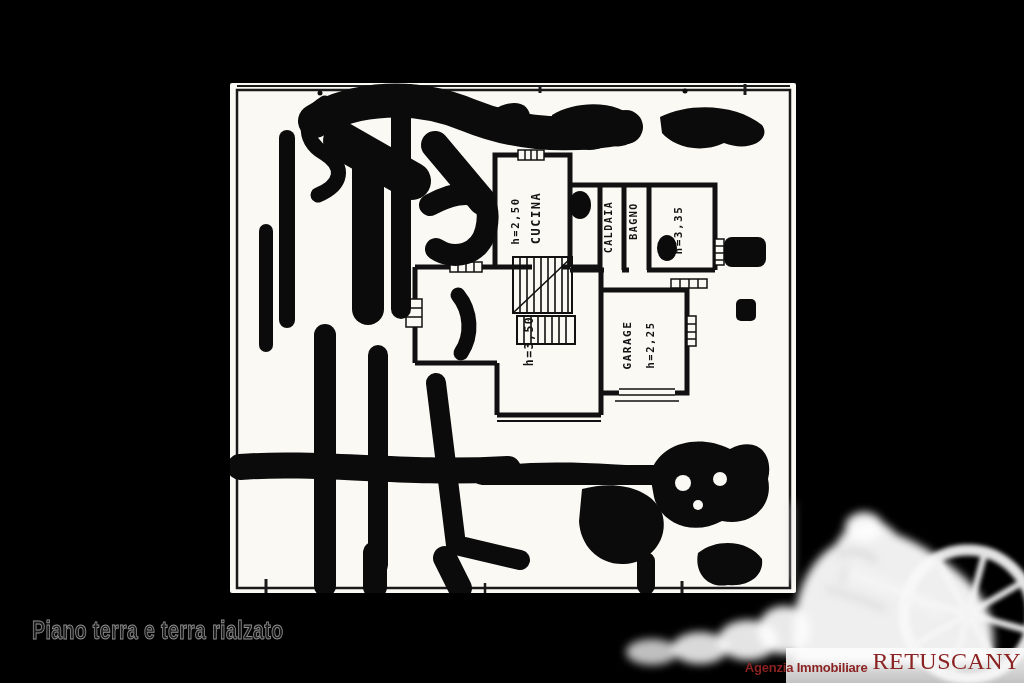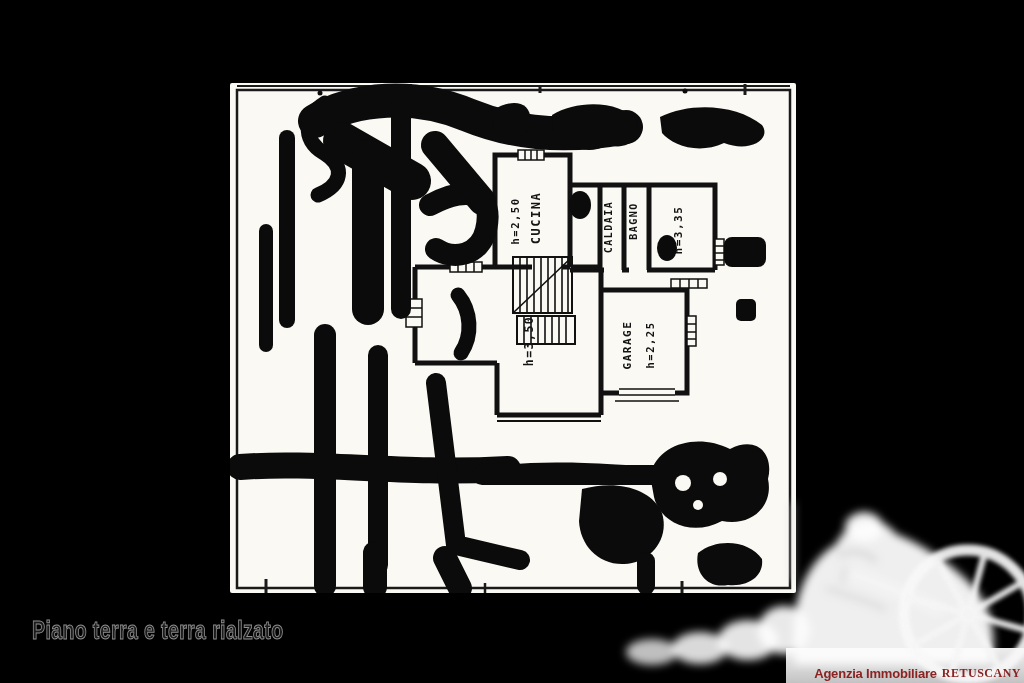--- a/index.html
+++ b/index.html
@@ -17,25 +17,25 @@
 
   
   .caption{position:absolute;left:32px;top:616px;color:#1b1b1b;
            font-family:"Liberation Sans",sans-serif;font-weight:bold;font-size:25px;
            letter-spacing:.5px;transform:scaleX(.78);transform-origin:left center;
            -webkit-text-stroke:1px #8f8f8f;white-space:nowrap;}
 
   
   .agency-strip{position:absolute;left:786px;top:648px;width:238px;height:35px;
                 background:linear-gradient(180deg,#ededed 0%,#d9d9d9 55%,#c3c3c3 100%);}
-  .agency-line{position:absolute;right:3px;bottom:2px;z-index:5;white-space:nowrap;
+  .agency-line{position:absolute;right:3px;bottom:8px;z-index:5;white-space:nowrap;
                display:flex;align-items:flex-end;gap:5px;}
   .agency-prefix{font-family:"Liberation Sans",sans-serif;font-weight:600;font-size:13px;
                  color:#8a2322;letter-spacing:-.2px;}
-  .agency-brand{font-family:"Liberation Serif",serif;font-weight:700;font-size:12px;
+  .agency-brand{font-family:"Liberation Serif",serif;font-weight:400;font-size:24px;
                 color:#8a2322;letter-spacing:.5px;}
 
   .watermark{position:absolute;left:596px;top:478px;z-index:4;pointer-events:none;}
 </style>
 </head>
 <body>
 
 <div class="page">
 
   <div class="sheet">

